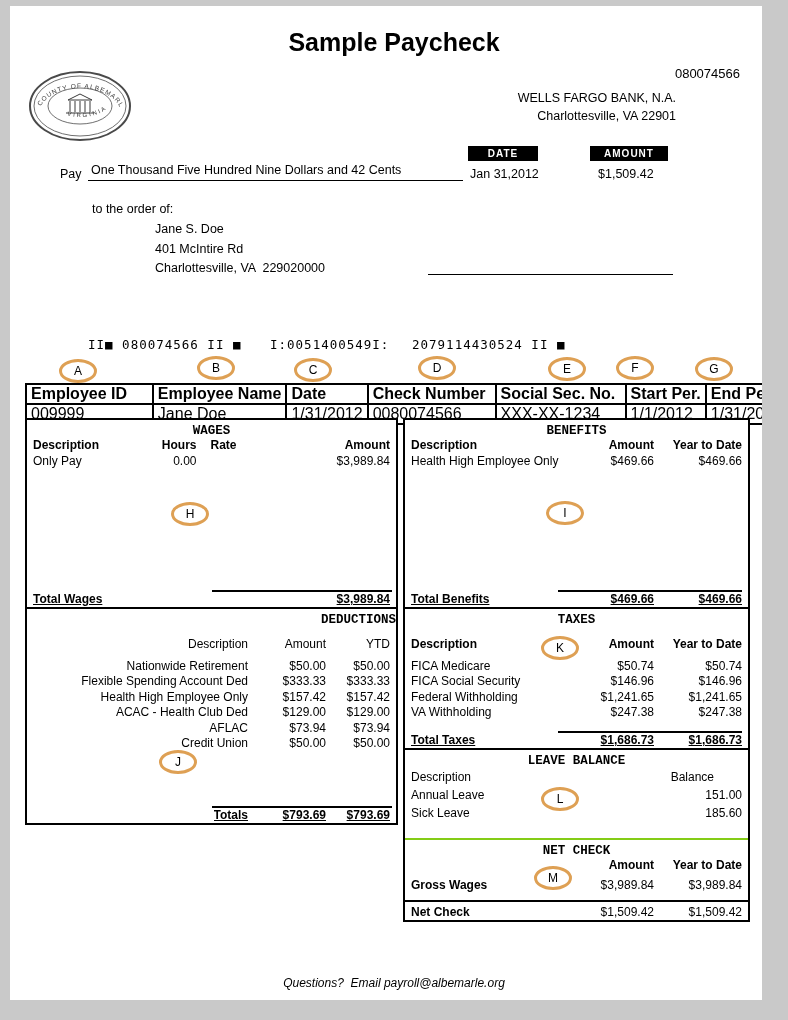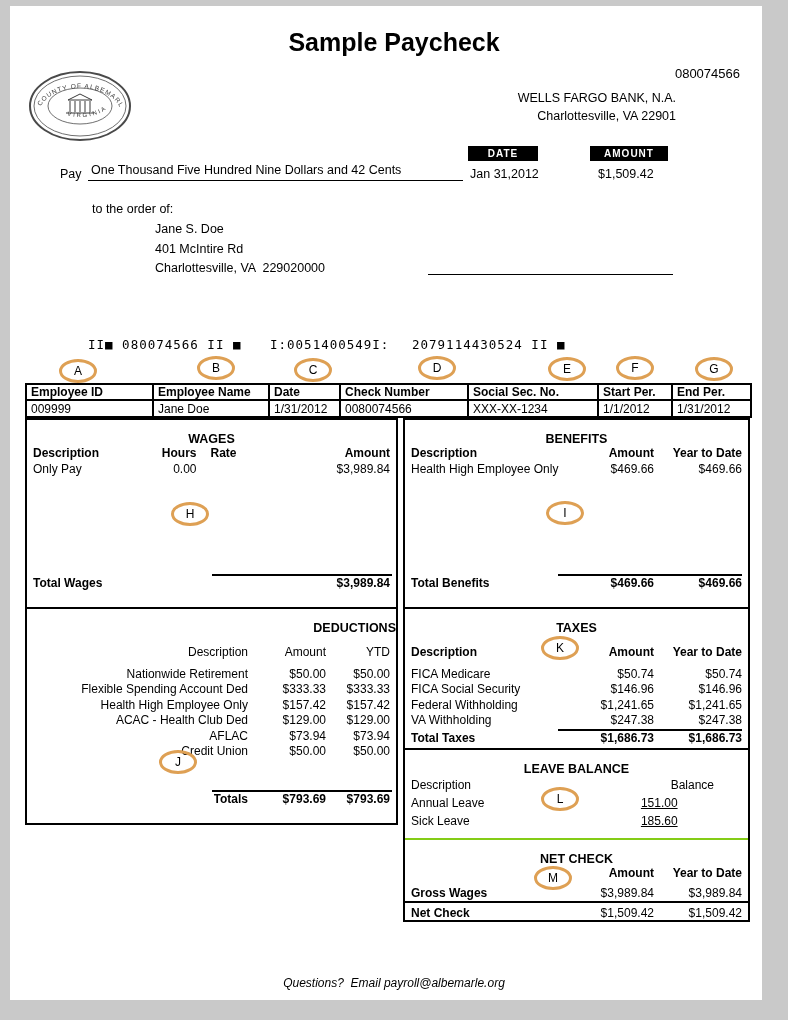--- a/index.html
+++ b/index.html
@@ -33,54 +33,54 @@
   .payee { left:155px; top:220px; font-size:12.5px; line-height:19.5px; }
   .signature-line { left:428px; top:274px; width:245px; border-top:1.5px solid #000; }
 
   .micr { top:337px; font-family:"DejaVu Sans Mono", monospace; font-size:12.5px; letter-spacing:1px; }
   .micr-left { left:88px; } .micr-mid { left:270px; } .micr-right { left:412px; }
 
   .callout { position:absolute; width:38px; height:24px; border:3px solid #dea054; border-radius:50%;
              display:flex; align-items:center; justify-content:center; font-size:12px; z-index:10; }
 
   .info-table { left:25px; top:383px; border-collapse:collapse; table-layout:fixed; }
-  .info-table th, .info-table td { border:2px solid #000; font-size:12px; padding:0 4px; height:15px;
+  .info-table th, .info-table td { border:2px solid #000; font-size:16px; padding:0 4px; height:15px;
              overflow:hidden; white-space:nowrap; }
   .info-table th { text-align:left; font-weight:bold; }
   .info-table td { height:17px; }
   .ar { }
 
   .panel { position:absolute; border:2px solid #000; background:#fff; }
   .left-panel { left:25px; top:418px; width:373px; height:407px; }
   .right-panel { left:403px; top:418px; width:347px; height:504px; }
   .section { position:relative; display:flex; flex-direction:column; }
-  .sec-title { text-align:center; font-weight:bold; font-size:12.5px; padding-top:12px; line-height:14px; }
+  .sec-title { text-align:center; font-weight:bold; font-size:12.5px; padding-top:4px; line-height:14px;font-family:Liberation Mono, monospace; }
   .flexspace { flex:1; position:relative; }
   .trow { display:flex; padding:0 6px; font-size:12px; line-height:15.5px; }
   .cdesc { flex:1; white-space:nowrap; overflow:hidden; }
   .w-hours { width:40px; text-align:right; }
   .w-rate { width:70px; padding-left:14px; }
   .w-amt { flex:1; text-align:right; }
   .d-amt { width:78px; text-align:right; }
   .d-ytd { width:64px; text-align:right; }
   .b-amt { width:90px; text-align:right; }
   .b-ytd { width:88px; text-align:right; }
-  .l-bal { flex:1; text-align:center;text-decoration:underline; }
+  .l-bal { flex:1; text-align:right; }
   .l-bal-head { flex:1; text-align:right; padding-right:28px; }
   .n-amt { width:95px; text-align:right; }
   .n-ytd { width:88px; text-align:right; }
   .rule-l { border-top:2px solid #000; width:180px; margin:0 4px 0 auto; }
   .rule-r { border-top:2px solid #000; width:184px; margin:0 6px 0 auto; }
   .wages-section { height:187px; }
   .deductions-section { height:216px; border-top:2px solid #000;align-items:flex-end; }
   .benefits-section { height:187px; }
   .taxes-section { height:141px; border-top:2px solid #000; }
   .leave-section { height:90px; border-top:2px solid #000; }
   .net-section { height:84px; border-top:2px solid #84cc16; }
-  .total-row { padding-bottom:16px; }
+  .total-row { padding-bottom:0;text-decoration:underline; }
   .mt2 { margin-top:2px; } .mt4 { margin-top:4px; } .mt6 { margin-top:6px; } .mt10 { margin-top:10px; }
   .leave-row { line-height:18px; }
   .net-final { margin-top:auto; border-top:2px solid #000; height:22px; line-height:20px; align-items:center; }
   .footer-note { left:0; top:976px; width:100%; text-align:center; font-style:italic; font-size:12px; }
 </style>
 </head>
 <body>
 
 <div class="page">
 

